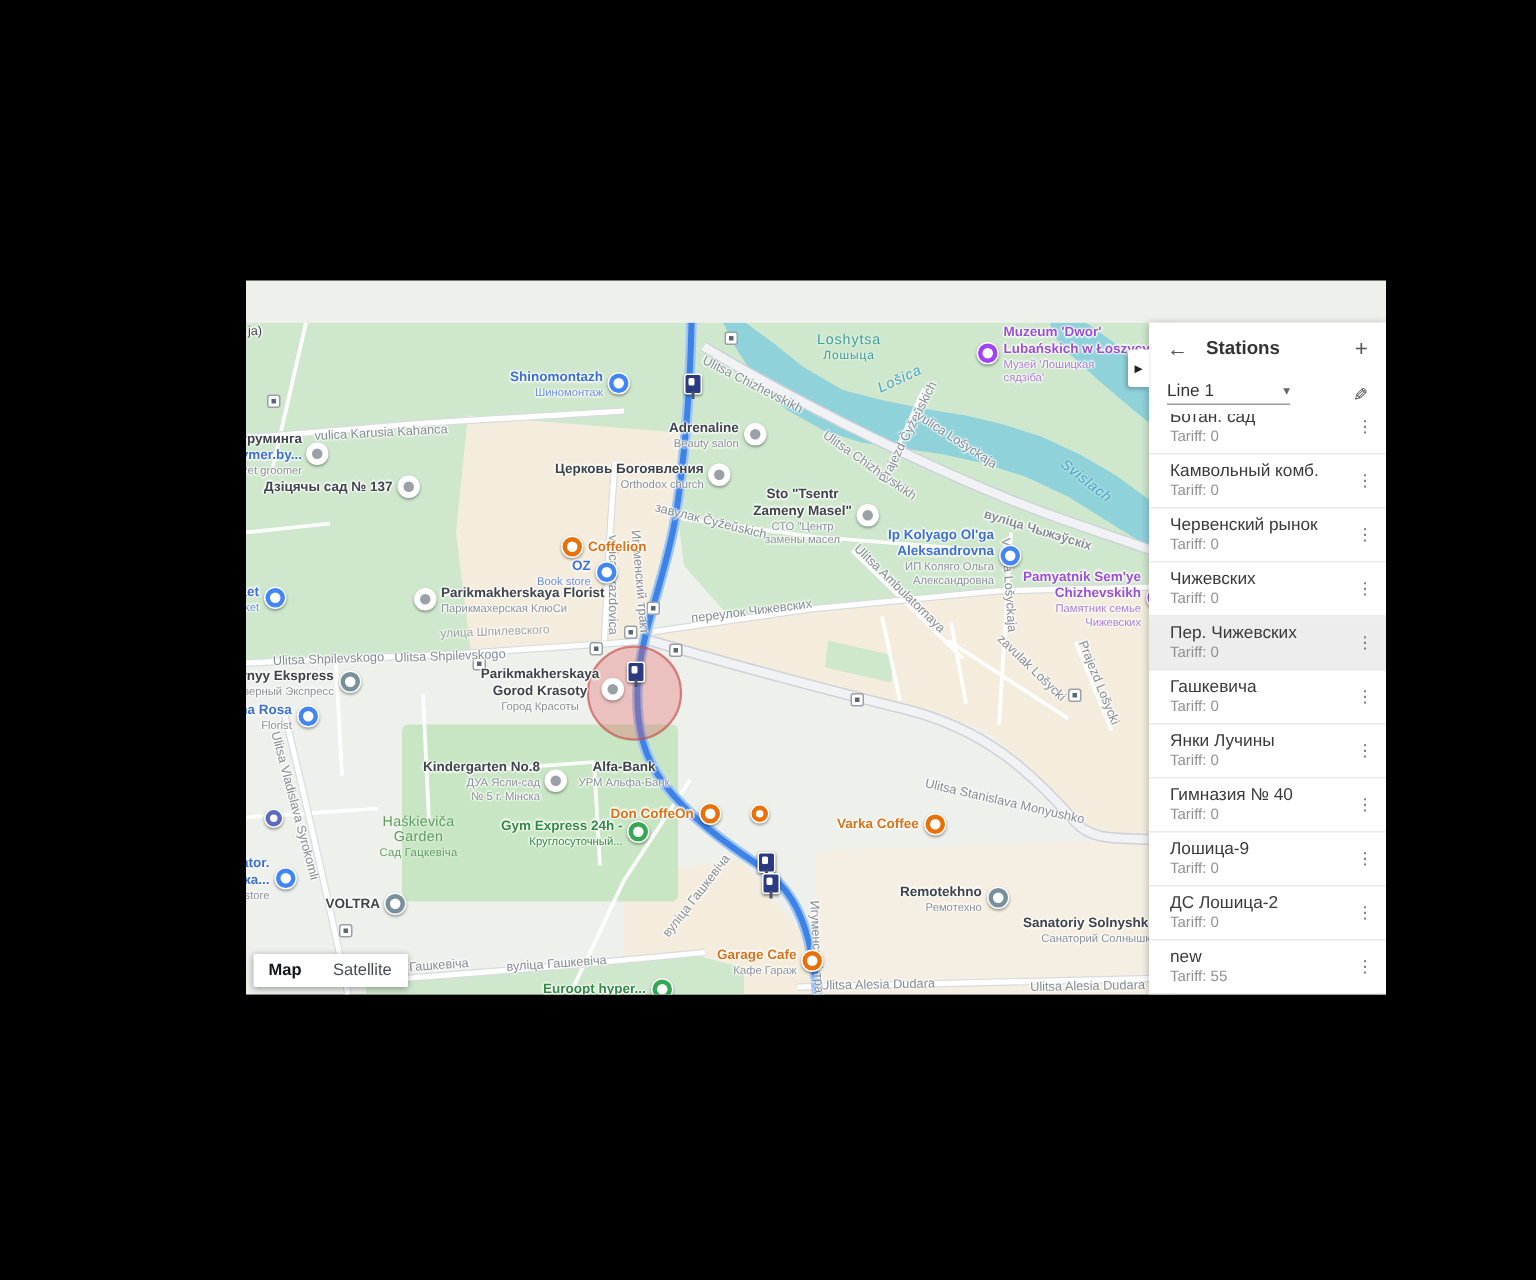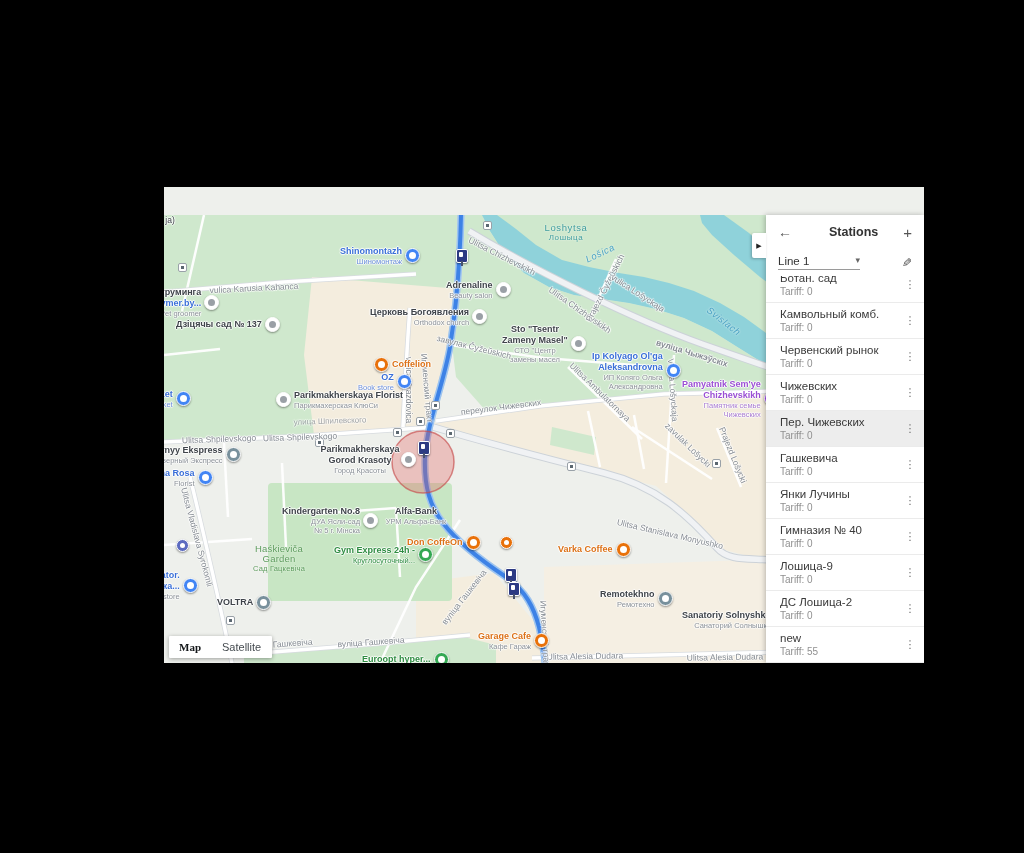--- a/index.html
+++ b/index.html
@@ -31,28 +31,28 @@
   .p-blue{background:#4285f4;}.p-orange{background:#e8710a;}.p-purple{background:#a142f4;}
   .p-gray{background:#78909c;}.p-green{background:#34a853;}.p-indigo{background:#5c6bc0;}
   .p-white{background:#fff;}.p-white::after{background:#9aa0a6;}
   .pin.sm{width:11px;height:11px;}
   .busstop{position:absolute;width:10px;height:12px;background:#2c3a83;border:1px solid #fff;border-radius:2px;box-shadow:0 1px 2px rgba(0,0,0,.45);z-index:4;cursor:pointer;}
   .busstop::after{content:"";position:absolute;left:2px;top:2px;width:4px;height:5px;background:#fff;border-radius:1px;}
   .busstop::before{content:"";position:absolute;left:4px;top:11px;width:2px;height:5px;background:#49536e;}
   .tstop{position:absolute;width:7px;height:7px;background:#fff;border:1px solid #99a1a8;border-radius:2px;z-index:2;}
   .tstop::after{content:"";position:absolute;left:2px;top:2px;width:3px;height:3px;background:#5b6770;}
   .maptype{position:absolute;left:5px;top:421px;height:22px;background:#fff;box-shadow:0 1px 4px rgba(0,0,0,.35);display:flex;align-items:center;z-index:6;border-radius:1px;}
-  .mt-map{font-weight:bold;font-size:11px;color:#14171a;padding:0 10px;cursor:pointer;font-family:Liberation Serif, serif;}
+  .mt-map{font-weight:bold;font-size:11px;color:#14171a;padding:0 10px;cursor:pointer;}
   .mt-sat{font-size:11px;color:#454b50;padding:0 11px;cursor:pointer;}
   
   .panel{position:absolute;right:0;top:28px;bottom:0;width:158px;background:#fff;z-index:10;box-shadow:-1px 0 5px rgba(0,0,0,.25);display:flex;flex-direction:column;}
   .ptab{position:absolute;left:588px;top:46px;width:14px;height:25px;background:#fff;z-index:11;box-shadow:-1px 1px 3px rgba(0,0,0,.25);display:flex;align-items:center;justify-content:center;font-size:7px;color:#222;cursor:pointer;border-radius:2px 0 0 2px;}
   .phead{height:34px;display:flex;align-items:center;padding:0 12px;flex:none;}
   .pback{font-size:14px;color:#555;cursor:pointer;}
-  .ptitle{font-size:12.5px;color:#333;font-weight:bold;margin-left:12px;flex:1;text-align:center;}
+  .ptitle{font-size:12.5px;color:#333;font-weight:bold;margin-left:12px;flex:1;}
   .padd{font-size:15px;color:#555;cursor:pointer;}
   .pline{height:27px;display:flex;align-items:center;padding:0 12px;flex:none;}
   .lsel{font-size:11.5px;color:#333;border-bottom:1px solid #9a9a9a;padding-bottom:2px;width:82px;display:flex;justify-content:space-between;cursor:pointer;}
   .lsel .car{color:#666;font-size:9px;}
   .pedit{margin-left:auto;font-size:12px;color:#444;transform:scaleX(-1);cursor:pointer;}
   .plist{flex:1;overflow:hidden;}
   .row{height:36px;box-sizing:border-box;border-bottom:1px solid #ebebeb;display:flex;align-items:center;padding:0 4px 0 14px;cursor:pointer;justify-content:flex-end;}
   .row.clip{margin-top:-9px;}
   .row.sel{background:#ededed;}
   .rtxt{flex:1;overflow:hidden;}
@@ -339,20 +339,29 @@
           <span class="t2 gray">battery store</span>
         </span>
       <span class="pin p-blue"></span>
     </div>
     <div class="poi" style="left:53px;top:380px">
       <span class="txt ta-r">
           <span class="t1 dark">VOLTRA</span>
         </span>
       <span class="pin p-gray"></span>
     </div>
+    <div class="poi" style="left:487px;top:1px">
+      <span class="pin p-purple"></span>
+      <span class="txt ta-l">
+          <span class="t1 purple">Muzeum 'Dwor'</span>
+          <span class="t1 purple">Lubańskich w Łoszycy</span>
+          <span class="t2 purple2">Музей 'Лошицкая</span>
+          <span class="t2 purple2">сядзіба'</span>
+        </span>
+    </div>
     <div class="poi" style="left:428px;top:136px">
       <span class="txt ta-r">
           <span class="t1 blue">Ip Kolyago Ol'ga</span>
           <span class="t1 blue">Aleksandrovna</span>
           <span class="t2 gray">ИП Коляго Ольга</span>
           <span class="t2 gray">Александровна</span>
         </span>
       <span class="pin p-blue"></span>
     </div>
     <div class="poi" style="left:518px;top:164px">

